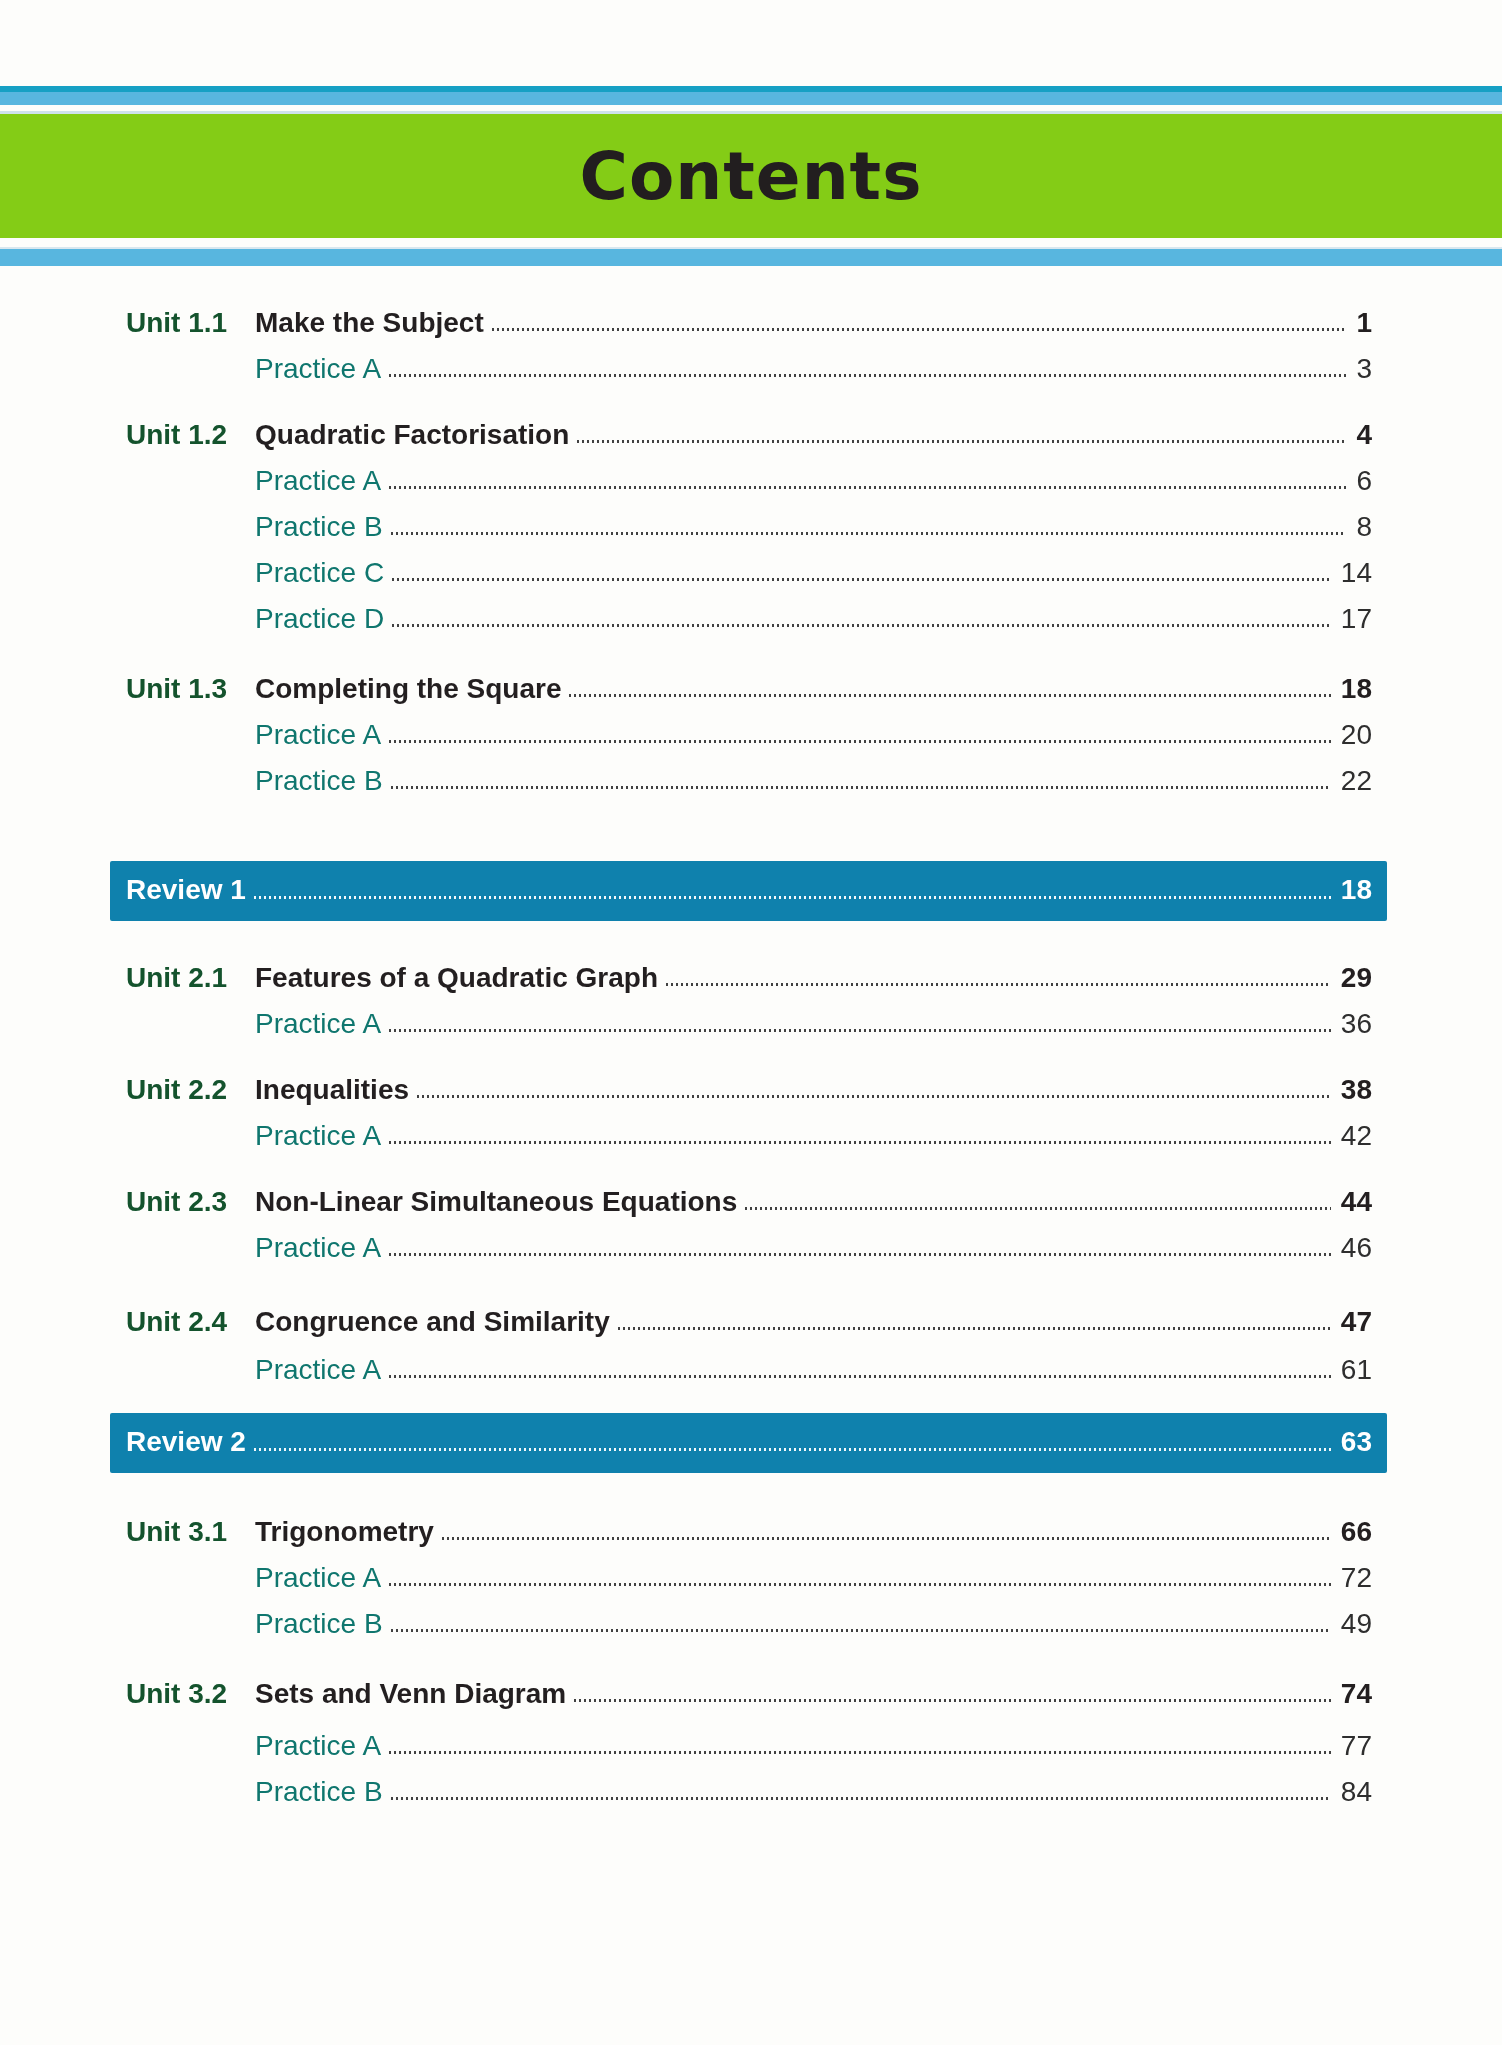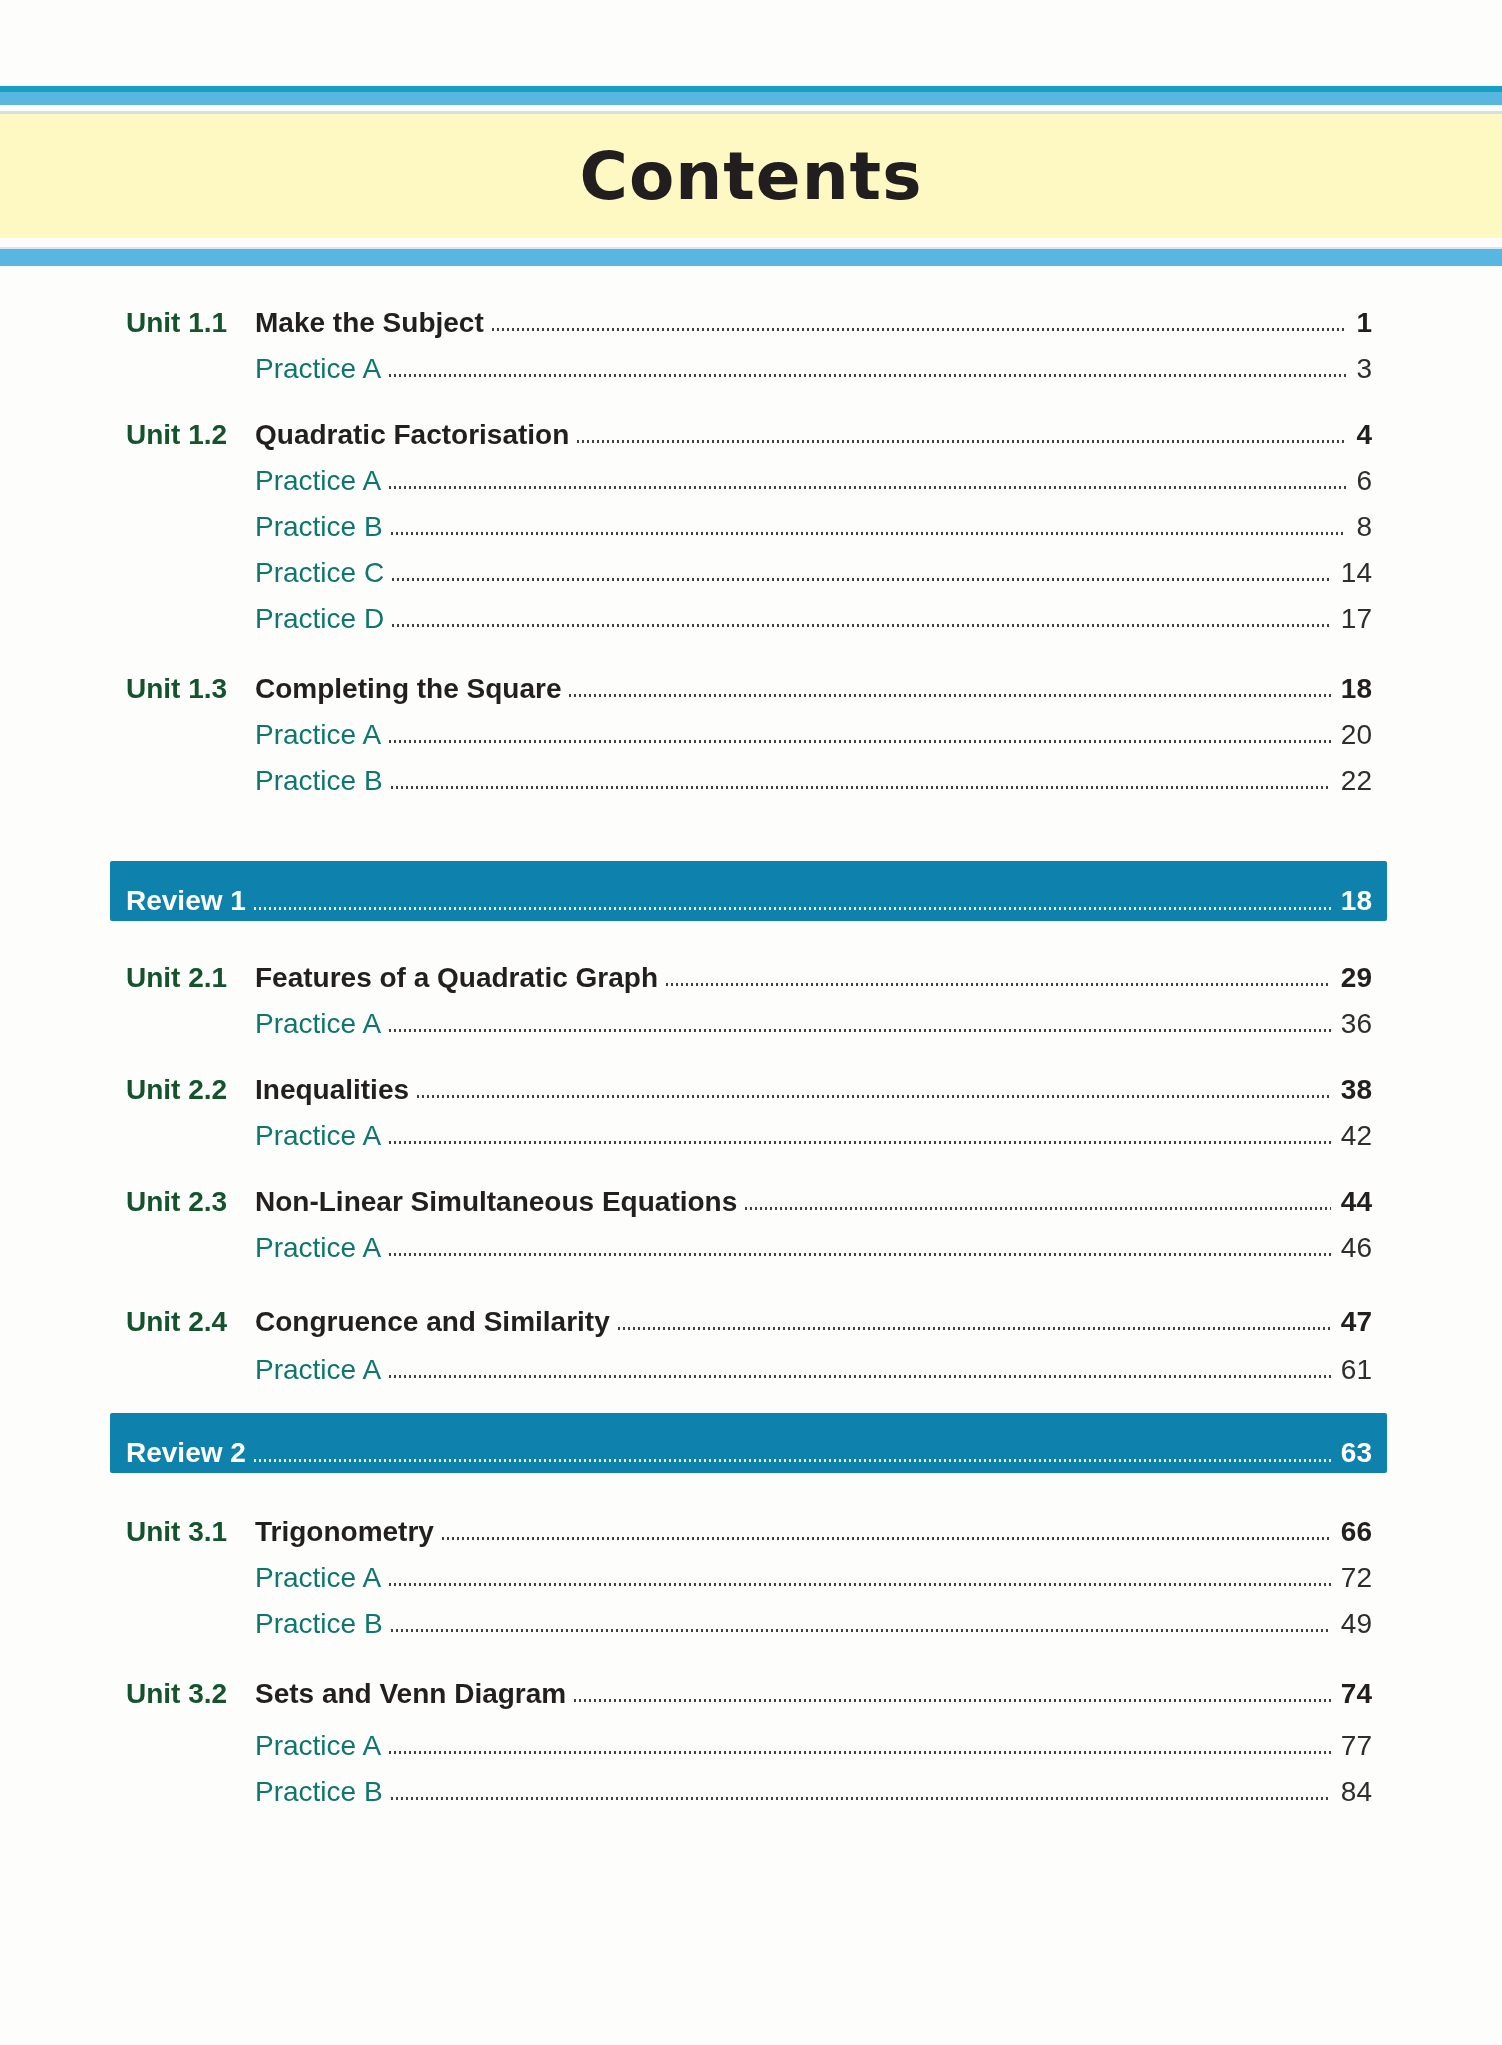--- a/index.html
+++ b/index.html
@@ -12,21 +12,21 @@
   }
   
   .spacer-top{height:86px;}
   .stripe-teal{height:6px;background:#16a0c4;}
   .stripe-blue{height:13px;background:#58b6df;}
   .gap6{height:6px;background:#fdfdfb;}
   .gap9{height:9px;background:#fdfdfb;}
   .faint{height:3px;background:#cfe2ec;}
   .faint2{height:2px;background:#d8e7ef;}
   .band{
-    height:124px;background:#fef9c3;
+    height:124px;background:#84cc16;
     display:flex;align-items:center;justify-content:center;
   }
   .band h1{
     margin:0;
     font-family:"DejaVu Sans","Liberation Sans",sans-serif;
     font-weight:bold;
     font-size:66px;
     letter-spacing:1px;
     color:#221e1f;
   }
@@ -48,21 +48,21 @@
     flex:1 1 auto;min-width:20px;height:3px;
     margin:0 10px 7px 8px;
     background-image:repeating-linear-gradient(90deg,#414141 0,#414141 2px,transparent 2px,transparent 5px);
   }
   .page{font-weight:bold;color:#231f20;}
   .practice .page{font-weight:normal;color:#2e2e2e;}
   
   .review{
     height:60px;background:#0f81ad;
     margin-left:-16px;width:calc(100% + 31px);
-    padding:0 15px 5px 16px;box-sizing:border-box;
+    padding:0 15px 16px 16px;box-sizing:border-box;
     border-radius:2px;
   }
   .review .title{color:#ffffff;font-weight:bold;}
   .review .page{color:#ffffff;font-weight:bold;}
   .review .leader{
     margin-bottom:6px;
     background-image:repeating-linear-gradient(90deg,rgba(255,255,255,.95) 0,rgba(255,255,255,.95) 2px,transparent 2px,transparent 5px);
   }
   
   .mt16{margin-top:16px;} .mt18{margin-top:18px;} .mt22{margin-top:22px;}

